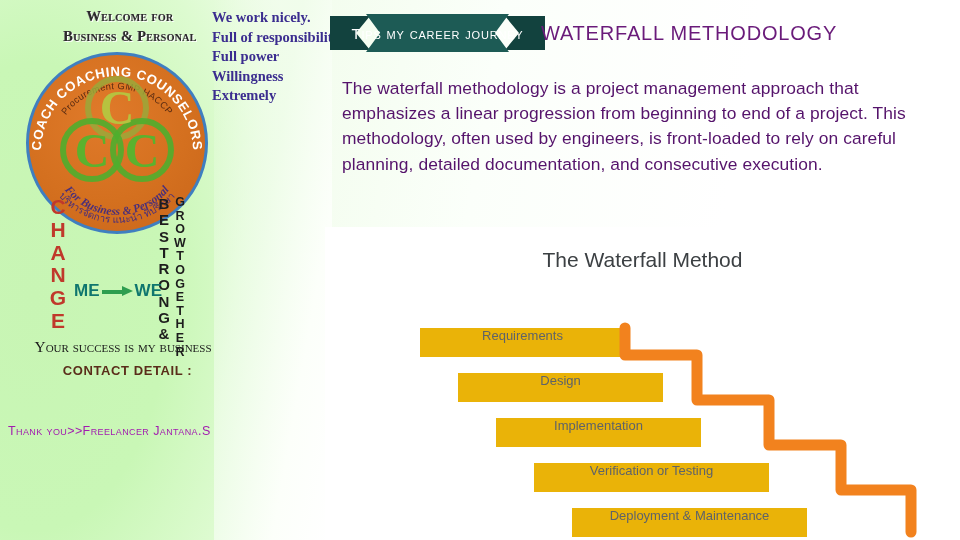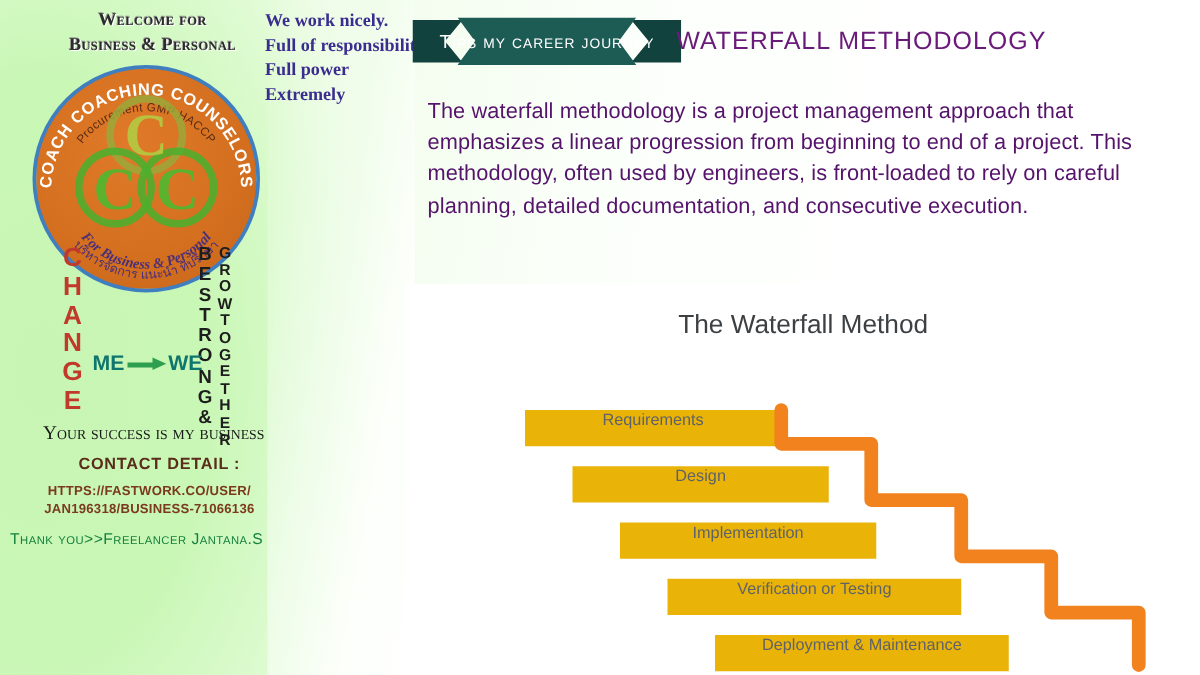--- a/index.html
+++ b/index.html
@@ -35,21 +35,21 @@
   .bg-white-right {
     position: absolute;
     left: 322px; top: 0;
     width: 638px; height: 540px;
     background: linear-gradient(100deg, #f3fdee 0%, #fbfffa 25%, #ffffff 60%, #ffffff 100%);
   }
 
   
   .welcome {
     position: absolute;
-    left: 22px; top: 6px;
+    left: 30px; top: 6px;
     width: 200px;
     text-align: center;
     font-family: "Liberation Serif", serif;
     font-weight: bold;
     font-size: 14.5px;
     font-variant: small-caps;
     letter-spacing: 0.3px;
     line-height: 20px;
     color: #2b2b2b;
     text-shadow: 1px 1px 0 #ffffff, -0.5px -0.5px 0 #9a9a9a;
@@ -180,21 +180,21 @@
     color: #7b3a1c;
   }
   .thanks {
     position: absolute;
     left: 8px; top: 424px;
     width: 250px;
     font-family: "Liberation Sans", sans-serif;
     font-size: 12.5px;
     font-variant: small-caps;
     letter-spacing: 0.4px;
-    color: #15803d;
+    color: #a21caf;
   }
 
   
   .bullets {
     position: absolute;
     left: 212px; top: 8px;
     font-family: "Liberation Serif", serif;
     font-weight: bold;
     font-size: 14.5px;
     line-height: 19.5px;
@@ -361,30 +361,27 @@
     </div>
 
   <div class="mewe">
     <span>ME</span>
     <span class="arrow"></span>
     <span>WE</span>
   </div>
 
   <div class="success">Your success is my business</div>
   <div class="contact-title">CONTACT DETAIL :</div>
-  <div class="contact-url">
-    <div>HTTPS://FASTWORK.CO/USER/</div>
-    <div>JAN196318/BUSINESS-71066136</div>
-  </div>
   <div class="thanks">Thank you&gt;&gt;Freelancer Jantana.S</div>
 
   <div class="bullets" id="bullets">
       <div>We work nicely.</div>
       <div>Full of responsibility</div>
       <div>Full power</div>
+      <div>Willingness</div>
       <div>Extremely</div>
     </div>
 
   <div class="ribbon">
     <svg width="215" height="38" viewBox="0 0 215 38">
       <polygon points="0,2 40,2 26,19 40,36 0,36" fill="#12423e"></polygon>
       <polygon points="215,2 175,2 189,19 175,36 215,36" fill="#12423e"></polygon>
       <polygon points="36,0 179,0 165,19 179,38 36,38 50,19" fill="#1d5b55"></polygon>
     </svg>
     <div class="ribbon-text">Tips my career journey</div>

